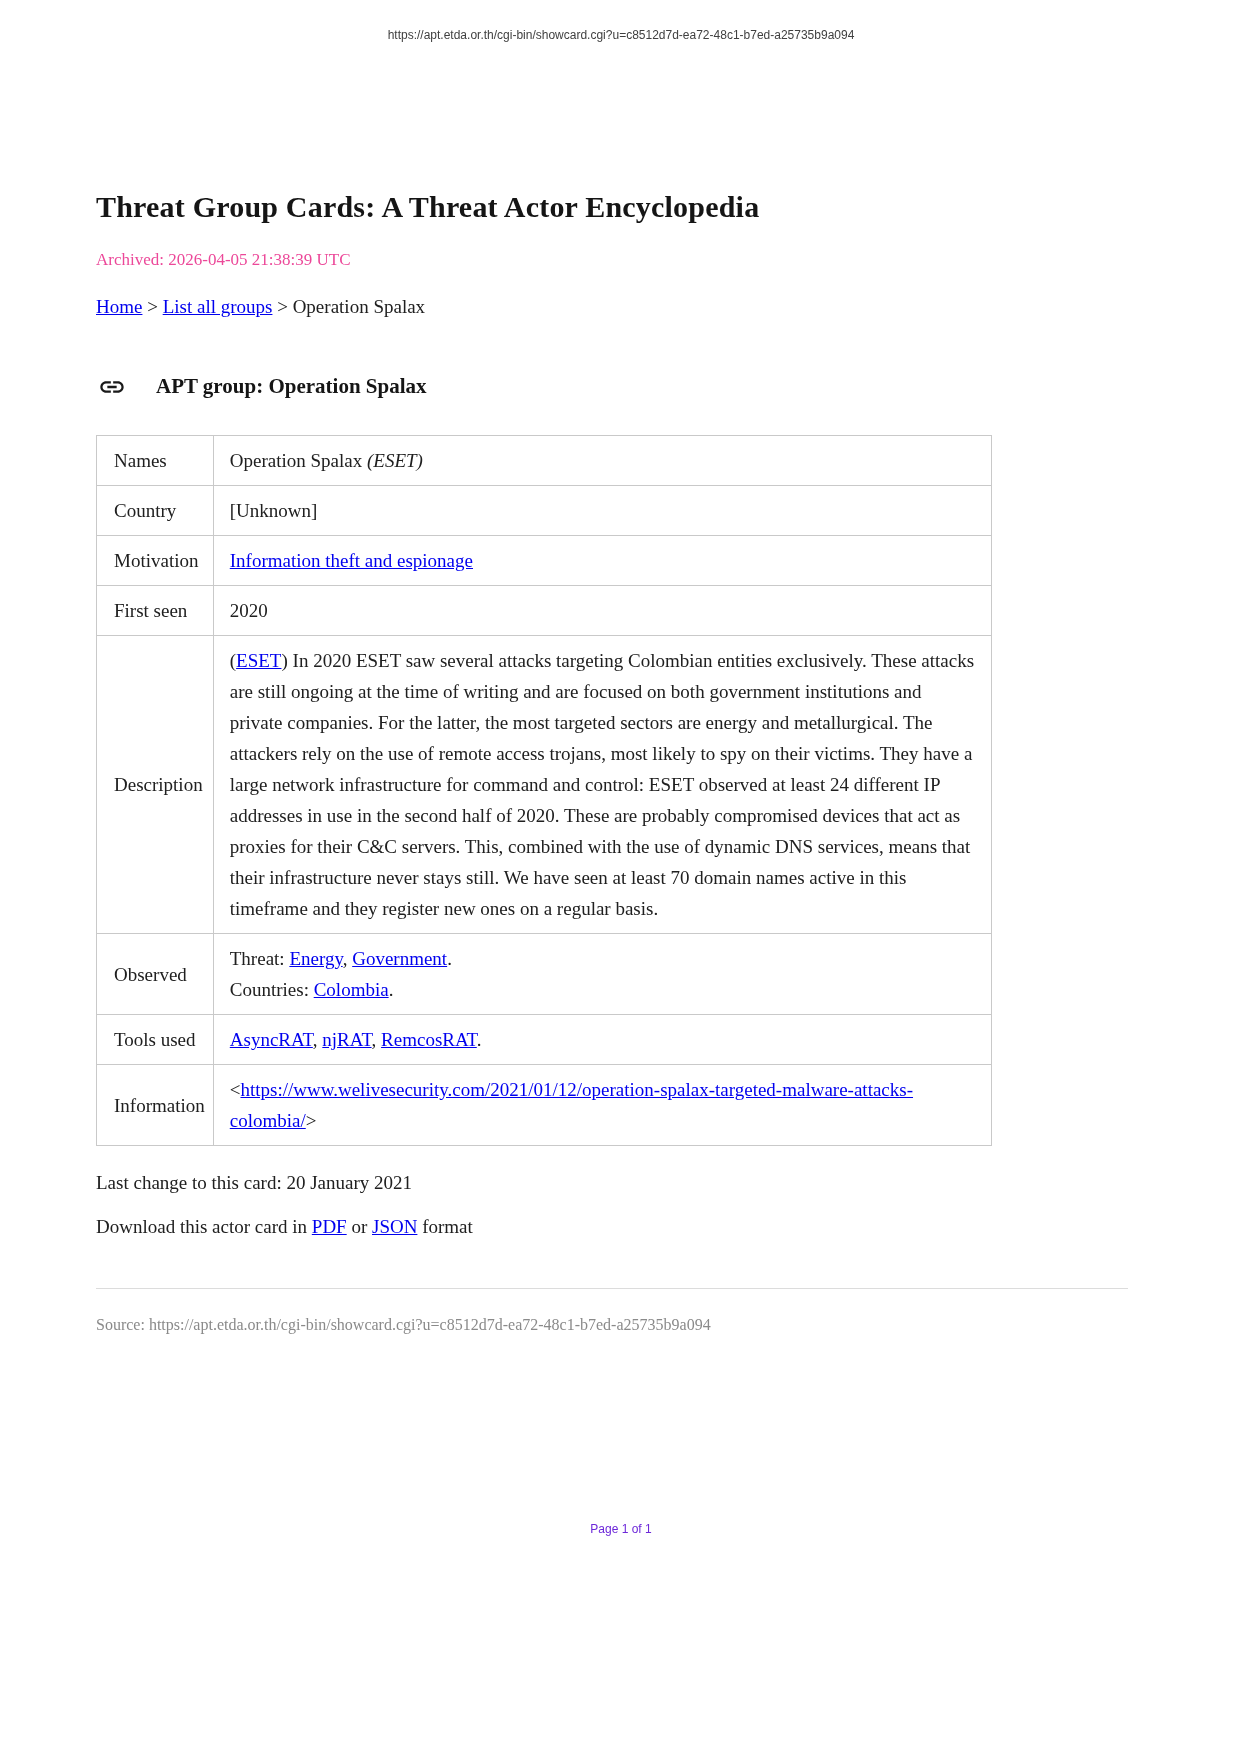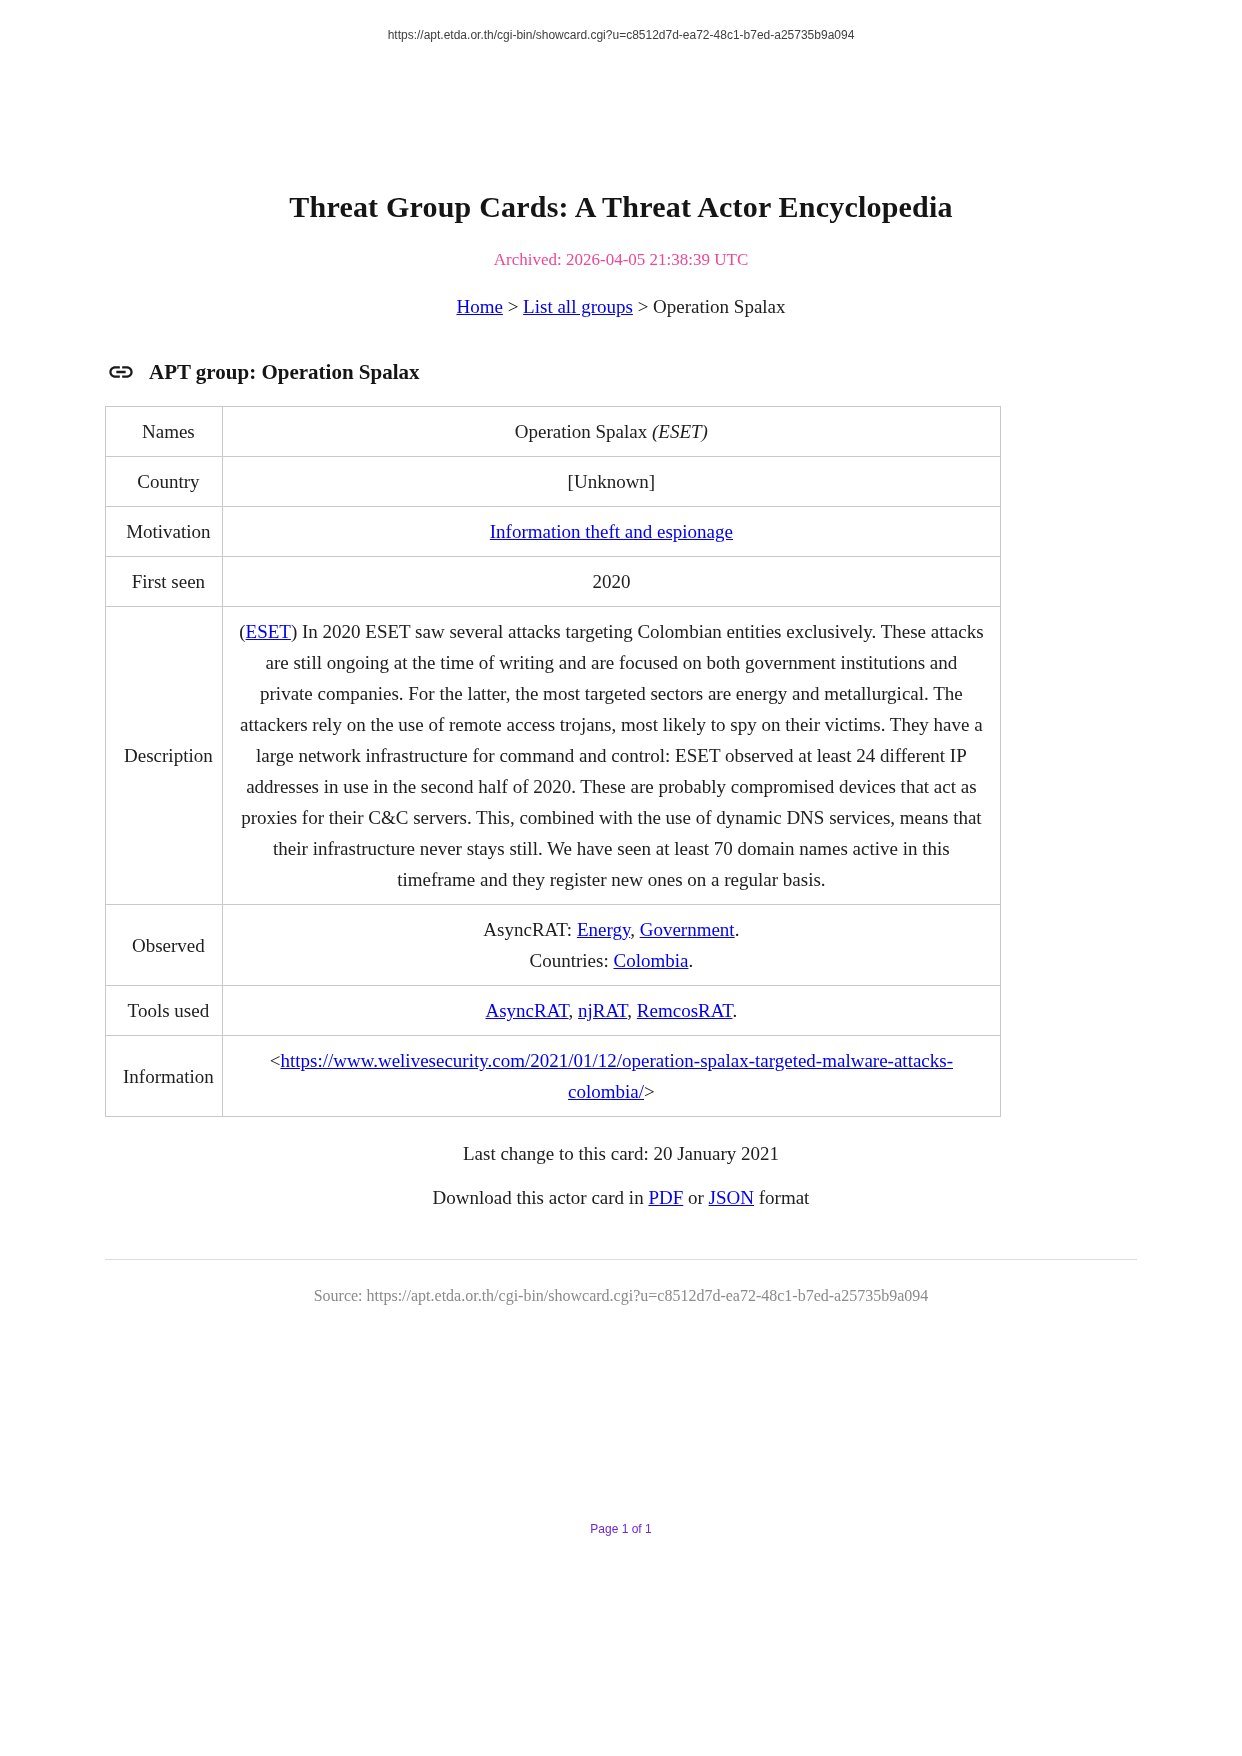--- a/index.html
+++ b/index.html
@@ -16,24 +16,23 @@
   .print-header {
     position: absolute;
     top: 28px; left: 0; right: 0;
     text-align: center;
     font-family: "Liberation Sans", sans-serif;
     font-size: 12px;
     color: #404040;
   }
   .content {
     position: absolute;
-    left: 105px;
+    left: 96px;
     top: 0;
     width: 1032px;
-    text-align: center;
   }
   h1.title {
     margin: 190px 0 0 0;
     font-size: 30px;
     font-weight: 700;
     color: #151515;
     letter-spacing: .2px;
   }
   p.archived {
     margin: 26px 0 0 0;
@@ -44,21 +43,21 @@
     margin: 26px 0 0 0;
     font-size: 19px;
   }
   .group-heading {
     margin-top: 40px;
     display: flex;
     align-items: center;
     gap: 12px;
   }
   .group-heading h2 {
-    margin: 0;
+    margin: 16px;
     font-size: 21px;
     font-weight: 700;
     color: #151515;
   }
   .link-icon { display: inline-flex; width: 32px; height: 28px; }
   .link-icon svg { width: 32px; height: 28px; fill: #1a1a1a; }
   table.card {
     margin-top: 20px;
     border-collapse: collapse;
     width: 896px;
@@ -149,21 +148,21 @@
         <tr>
           <td class="label">First seen</td>
           <td class="value"><span>2020</span></td>
         </tr>
         <tr>
           <td class="label">Description</td>
           <td class="value"><span>(</span><a class="link" href="#">ESET</a><span>) In 2020 ESET saw several attacks targeting Colombian entities exclusively. These attacks are still ongoing at the time of writing and are focused on both government institutions and private companies. For the latter, the most targeted sectors are energy and metallurgical. The attackers rely on the use of remote access trojans, most likely to spy on their victims. They have a large network infrastructure for command and control: ESET observed at least 24 different IP addresses in use in the second half of 2020. These are probably compromised devices that act as proxies for their C&amp;C servers. This, combined with the use of dynamic DNS services, means that their infrastructure never stays still. We have seen at least 70 domain names active in this timeframe and they register new ones on a regular basis.</span></td>
         </tr>
         <tr>
           <td class="label">Observed</td>
-          <td class="value"><span>AsyncRAT: </span><a class="link" href="#">Energy</a><span>, </span><a class="link" href="#">Government</a><span>.</span><br><span>Countries: </span><a class="link" href="#">Colombia</a><span>.</span></td>
+          <td class="value"><span>Threat: </span><a class="link" href="#">Energy</a><span>, </span><a class="link" href="#">Government</a><span>.</span><br><span>Countries: </span><a class="link" href="#">Colombia</a><span>.</span></td>
         </tr>
         <tr>
           <td class="label">Tools used</td>
           <td class="value"><a class="link" href="#">AsyncRAT</a><span>, </span><a class="link" href="#">njRAT</a><span>, </span><a class="link" href="#">RemcosRAT</a><span>.</span></td>
         </tr>
         <tr>
           <td class="label">Information</td>
           <td class="value"><span>&lt;</span><a class="link" href="#">https://www.welivesecurity.com/2021/01/12/operation-spalax-targeted-malware-attacks-colombia/</a><span>&gt;</span></td>
         </tr>
       </tbody>

